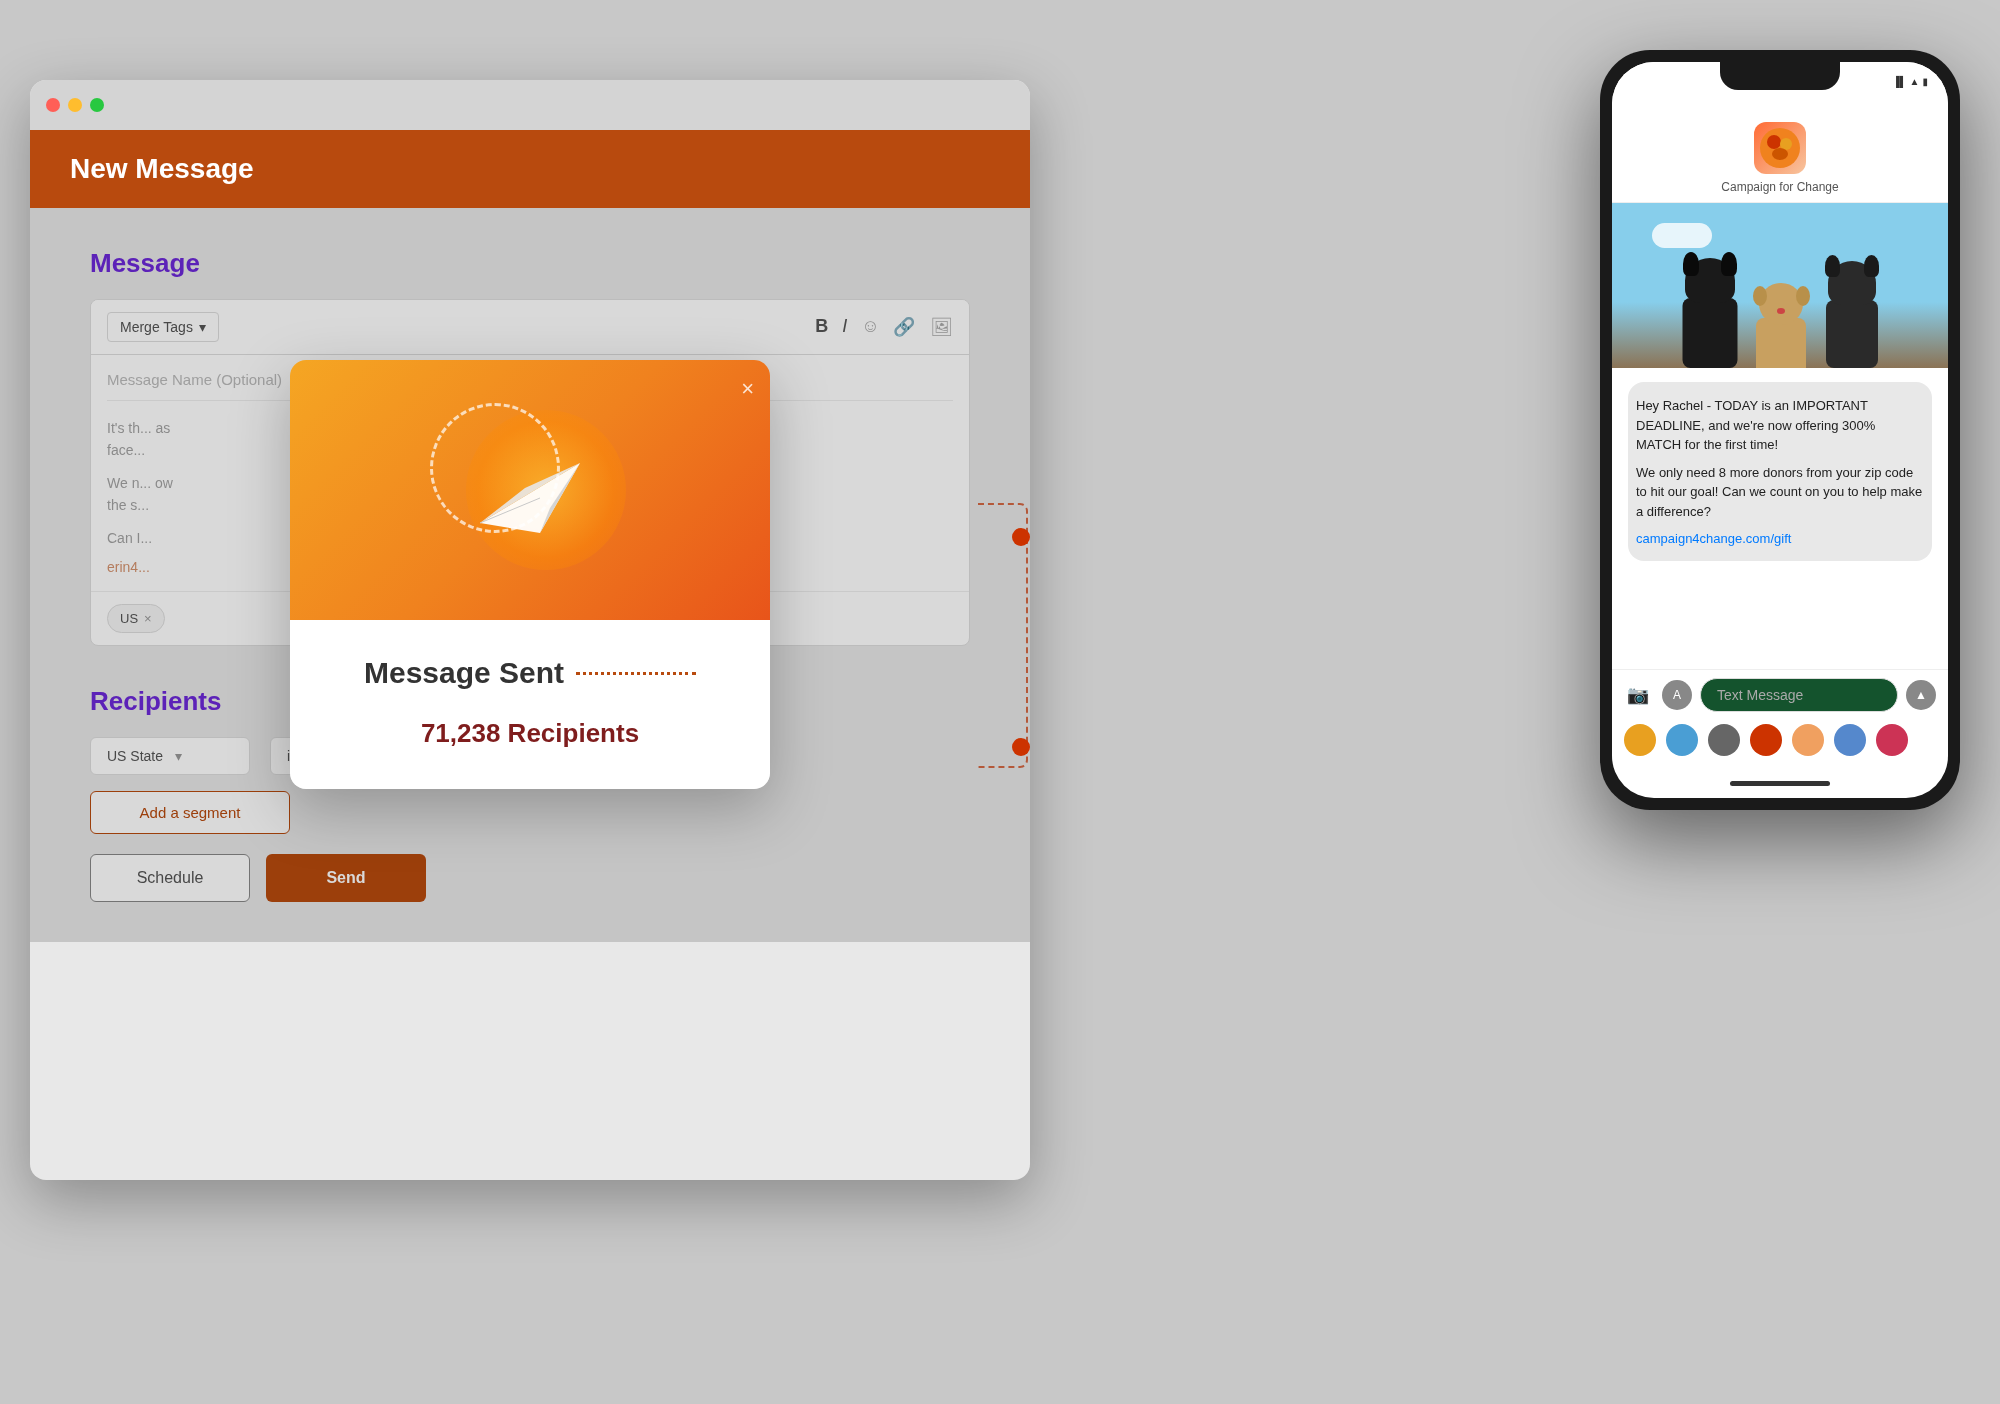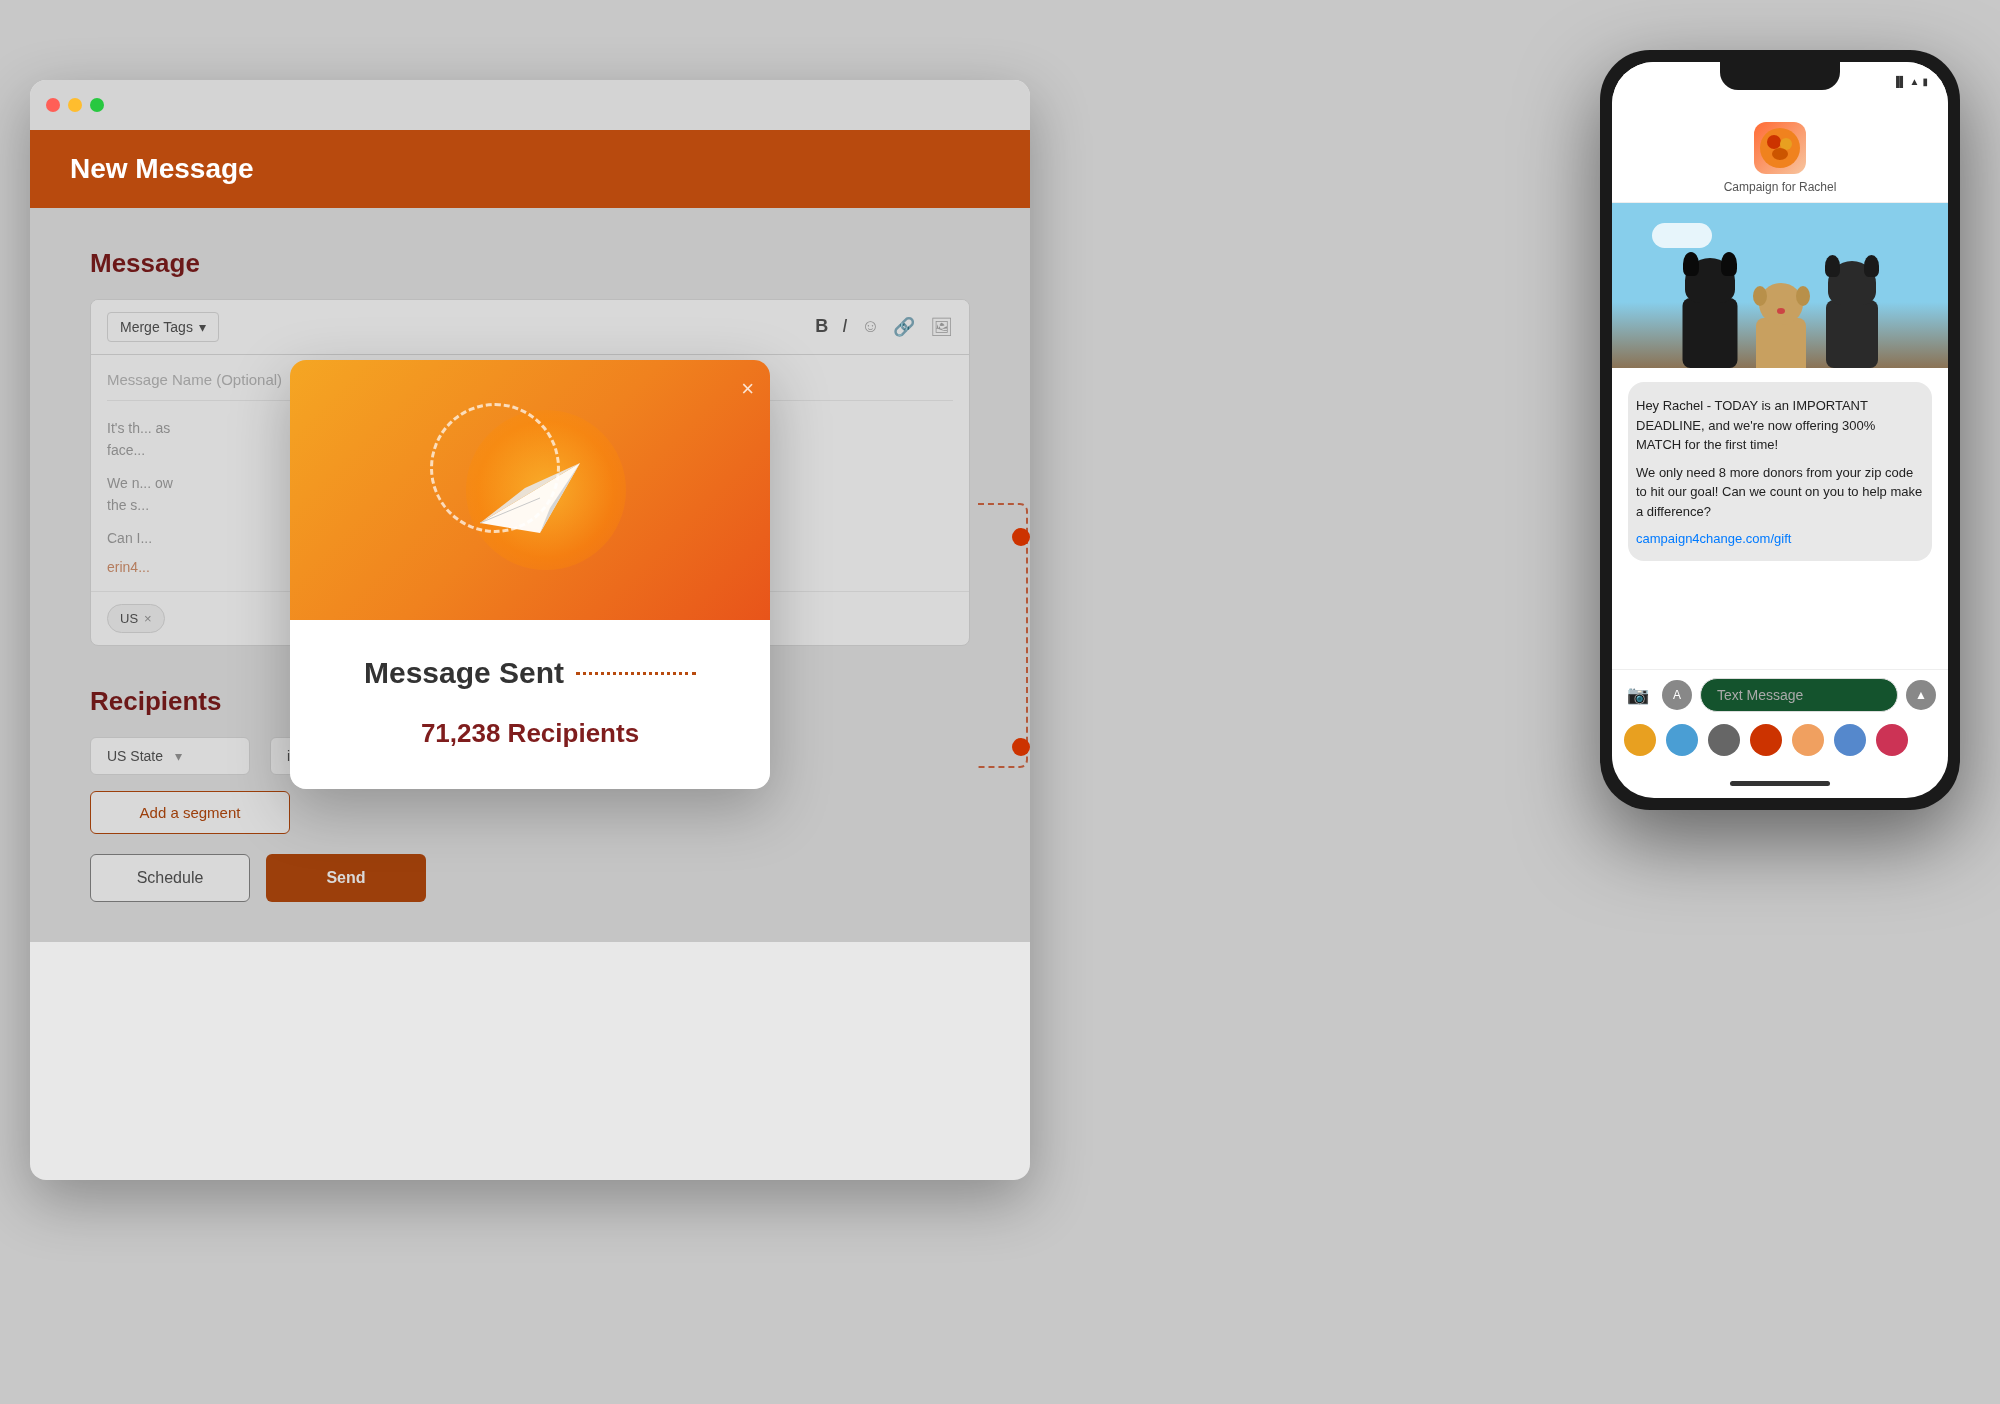--- a/index.html
+++ b/index.html
@@ -57,21 +57,21 @@
       font-size: 28px;
       font-weight: 700;
     }
 
     .browser-content {
       padding: 40px 60px;
       position: relative;
     }
 
     .section-title {
-      color: #7f1d1d;
+      color: #6d28d9;
       font-size: 26px;
       font-weight: 600;
       margin-bottom: 20px;
     }
 
     
     .message-editor {
       background: white;
       border: 1px solid #ddd;
       border-radius: 8px;
@@ -739,21 +739,21 @@
     <div class="iphone-app-header">
       <div class="app-logo">
 
         <svg width="40" height="40" viewBox="0 0 40 40">
           <circle cx="20" cy="20" r="20" fill="#f0821e"></circle>
           <circle cx="14" cy="14" r="7" fill="#cc3300"></circle>
           <circle cx="26" cy="16" r="6" fill="#e8a020"></circle>
           <ellipse cx="20" cy="26" rx="8" ry="6" fill="#cc5500"></ellipse>
         </svg>
       </div>
-      <span class="app-name">Campaign for Rachel</span>
+      <span class="app-name">Campaign for Change</span>
     </div>
 
     <div class="iphone-image-area">
       <div class="dog-scene">
         <div class="cloud"></div>
 
         <div style="display:flex;align-items:flex-end;padding:0 10px;gap:4px;">
 
           <div style="position:relative;width:70px;height:120px;">
             <div style="position:absolute;bottom:0;width:55px;height:70px;background:#1a1a1a;border-radius:8px;left:50%;transform:translateX(-50%);"></div>

